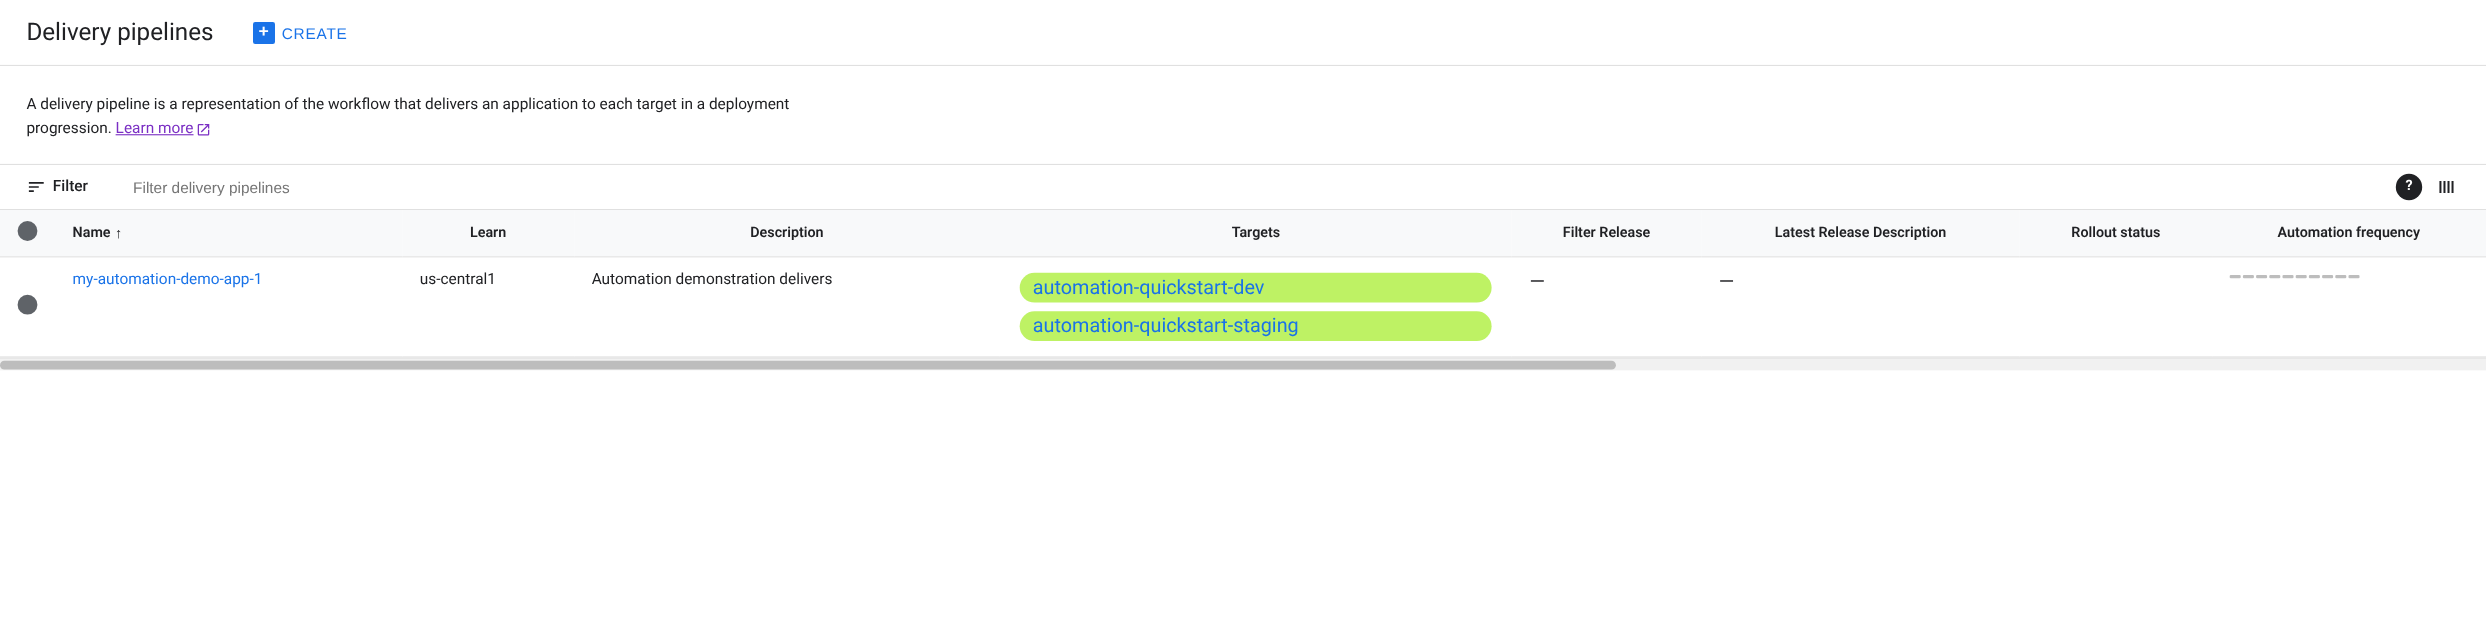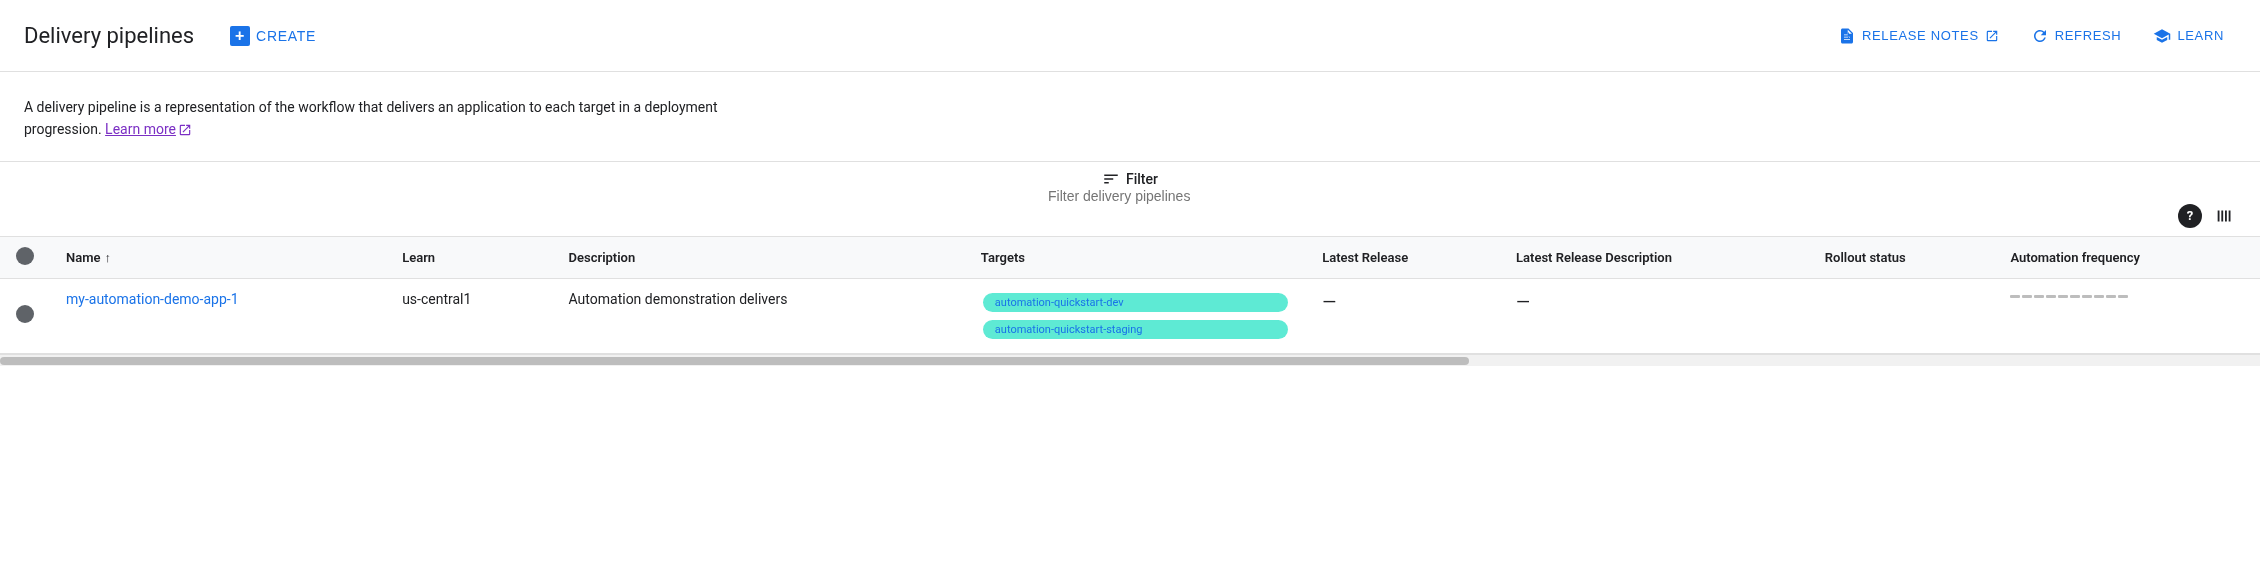--- a/index.html
+++ b/index.html
@@ -9,21 +9,21 @@
       color: #202124;
       background: #fff;
       overflow-x: hidden;
     }
 
     
     .header {
       display: flex;
       align-items: center;
       padding: 0 24px;
-      height: 72px;
+      height: 60px;
       border-bottom: 1px solid #e0e0e0;
     }
     .header-title {
       font-size: 22px;
       font-weight: 400;
       color: #202124;
       margin-right: 24px;
       white-space: nowrap;
     }
     .create-btn {
@@ -107,22 +107,21 @@
       height: 14px;
       fill: #7b2fc4;
     }
 
     
     .filter-bar {
       display: flex;
       align-items: center;
       padding: 8px 24px;
       border-bottom: 1px solid #e0e0e0;
-      gap: 0;
-      flex-direction: column;
+      gap: 24px;
     }
     .filter-icon-area {
       display: flex;
       align-items: center;
       gap: 6px;
       color: #202124;
       font-size: 14px;
       font-weight: 500;
       cursor: pointer;
     }
@@ -171,21 +170,21 @@
       width: 100%;
       border-collapse: collapse;
       min-width: 900px;
     }
     thead tr {
       background: #f8f9fa;
       border-bottom: 1px solid #e0e0e0;
     }
     thead th {
       padding: 10px 16px;
-      text-align: left;
+      text-align: center;
       font-size: 13px;
       font-weight: 600;
       color: #202124;
       white-space: nowrap;
     }
     thead th:first-child {
       width: 48px;
       text-align: center;
     }
     .th-sortable {
@@ -216,25 +215,25 @@
       display: inline-block;
     }
     .pipeline-link {
       color: #1a73e8;
       text-decoration: none;
       cursor: pointer;
       display: inline-block;
     }
     .chip {
       display: inline-block;
-      background: #5eead4;
+      background: #bef264;
       color: #1a73e8;
       border-radius: 16px;
       padding: 3px 12px;
-      font-size: 11px;
+      font-size: 18px;
       margin: 2px 2px;
       white-space: nowrap;
     }
     .chips-cell {
       display: flex;
       flex-direction: column;
       gap: 4px;
     }
     .dash-cell {
       color: #202124;
@@ -277,47 +276,20 @@
 <div class="header">
   <h1 class="header-title">Delivery pipelines</h1>
 
   <button class="create-btn">
     <span class="create-icon">+</span>
     <span>CREATE</span>
   </button>
 
   <div class="header-spacer"></div>
 
-  <div class="header-actions">
-
-    <button class="header-action-btn">
-      <svg class="icon-svg" viewBox="0 0 24 24">
-        <path d="M14 2H6c-1.1 0-2 .9-2 2v16c0 1.1.9 2 2 2h12c1.1 0 2-.9 2-2V8l-6-6zm-1 7V3.5L18.5 9H13zM8 16h8v1H8v-1zm0-3h8v1H8v-1zm0-3h5v1H8v-1z"></path>
-        <path d="M19 19h2v2h-2v-2zm2-2h-2v-8h2v8z" transform="translate(2,2) scale(0.6)"></path>
-      </svg>
-      <span>RELEASE NOTES</span>
-      <svg class="icon-svg" viewBox="0 0 24 24" style="width:14px;height:14px;">
-        <path d="M19 19H5V5h7V3H5a2 2 0 00-2 2v14a2 2 0 002 2h14a2 2 0 002-2v-7h-2v7zM14 3v2h3.59l-9.83 9.83 1.41 1.41L19 6.41V10h2V3h-7z"></path>
-      </svg>
-    </button>
-
-    <button class="header-action-btn">
-      <svg class="icon-svg" viewBox="0 0 24 24">
-        <path d="M17.65 6.35A7.958 7.958 0 0012 4c-4.42 0-7.99 3.58-7.99 8s3.57 8 7.99 8c3.73 0 6.84-2.55 7.73-6h-2.08A5.99 5.99 0 0112 18c-3.31 0-6-2.69-6-6s2.69-6 6-6c1.66 0 3.14.69 4.22 1.78L13 11h7V4l-2.35 2.35z"></path>
-      </svg>
-      <span>REFRESH</span>
-    </button>
-
-    <button class="header-action-btn">
-      <svg class="icon-svg" viewBox="0 0 24 24">
-        <path d="M5 13.18v4L12 21l7-3.82v-4L12 17l-7-3.82zM12 3L1 9l11 6 9-4.91V17h2V9L12 3z"></path>
-      </svg>
-      <span>LEARN</span>
-    </button>
-  </div>
 </div>
 
 <div class="description-section">
   <p class="description-text">
     <span>A delivery pipeline is a representation of the workflow that delivers an application to each target in a deployment progression.</span>
     <a class="learn-more-link">
       <span>Learn more</span>
       <svg class="ext-icon" viewBox="0 0 24 24">
         <path d="M19 19H5V5h7V3H5a2 2 0 00-2 2v14a2 2 0 002 2h14a2 2 0 002-2v-7h-2v7zM14 3v2h3.59l-9.83 9.83 1.41 1.41L19 6.41V10h2V3h-7z" fill="#7b2fc4"></path>
       </svg>
@@ -359,21 +331,21 @@
         <th>
           <span>Learn</span>
         </th>
         <th>
           <span>Description</span>
         </th>
         <th>
           <span>Targets</span>
         </th>
         <th>
-          <span>Latest Release</span>
+          <span>Filter Release</span>
         </th>
         <th>
           <span>Latest Release Description</span>
         </th>
         <th>
           <span>Rollout status</span>
         </th>
         <th>
           <span>Automation frequency</span>
         </th>

